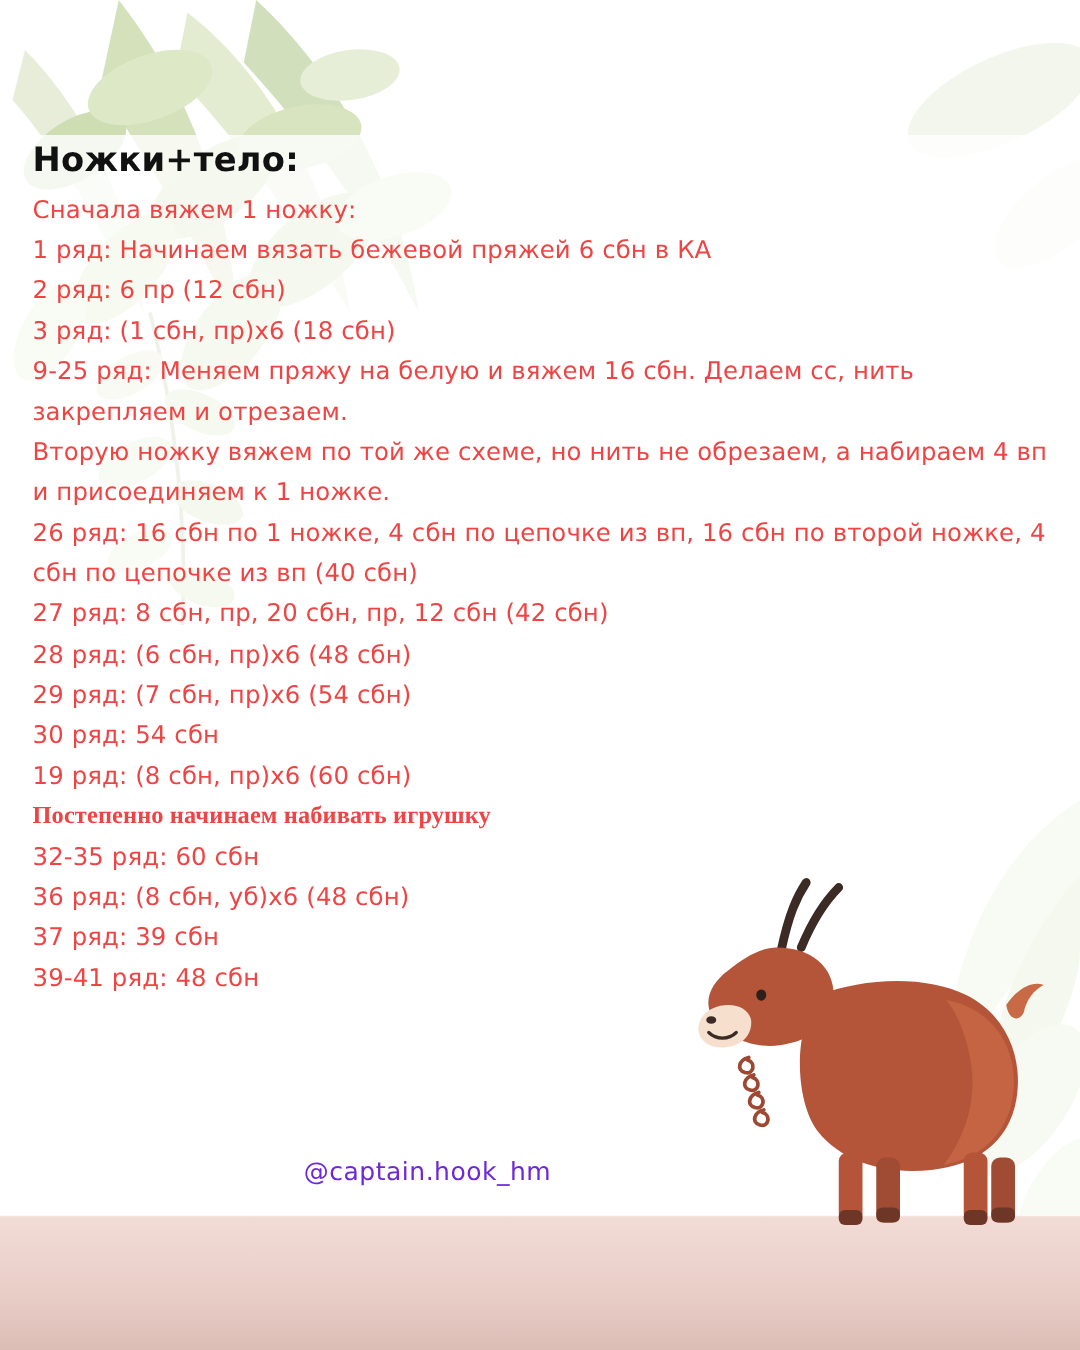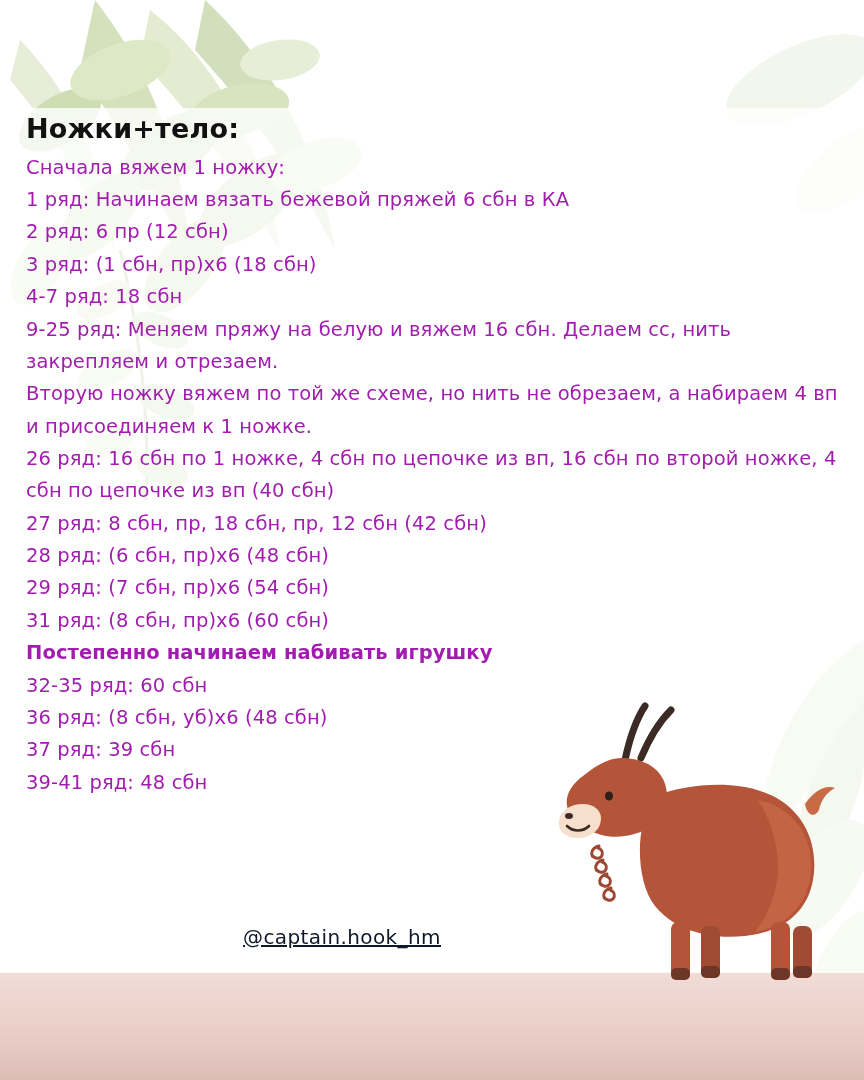--- a/index.html
+++ b/index.html
@@ -55,38 +55,38 @@
     font-family: "DejaVu Sans", sans-serif;
     font-weight: bold;
     font-size: 27px;
     color: #111111;
     letter-spacing: 0.2px;
     margin: 0 0 6px 0;
     line-height: 1.25;
   }
   .line {
     font-size: 19.5px;
-    color: #a21caf;
+    color: #ef4444;
     line-height: 1.66;
     letter-spacing: 0.1px;
     white-space: pre-wrap;
   }
   .line.bold {
     font-weight: bold;
+    font-family: Liberation Serif, serif;
   }
   .handle {
     position: absolute;
     left: 0;
     top: 925px;
     width: 684px;
     text-align: center;
     font-size: 20px;
-    color: #0f172a;
+    color: #6d28d9;
     letter-spacing: 0.4px;
-    text-decoration: underline;
   }
 
   
   .goat {
     position: absolute;
     left: 505px;
     top: 700px;
     width: 345px;
     height: 290px;
   }
@@ -186,28 +186,28 @@
     </svg>
   </div>
 
   <div class="content">
     <h1 class="title">Ножки+тело:</h1>
     <div class="lines">
         <div class="line">Сначала вяжем 1 ножку:</div>
         <div class="line">1 ряд: Начинаем вязать бежевой пряжей 6 сбн в КА</div>
         <div class="line">2 ряд: 6 пр (12 сбн)</div>
         <div class="line">3 ряд: (1 сбн, пр)х6 (18 сбн)</div>
-        <div class="line">4-7 ряд: 18 сбн</div>
         <div class="line">9-25 ряд: Меняем пряжу на белую и вяжем 16 сбн. Делаем сс, нить закрепляем и отрезаем.</div>
         <div class="line">Вторую ножку вяжем по той же схеме, но нить не обрезаем, а набираем 4 вп и присоединяем к 1 ножке.</div>
         <div class="line">26 ряд: 16 сбн по 1 ножке, 4 сбн по цепочке из вп, 16 сбн по второй ножке, 4 сбн по цепочке из вп (40 сбн)</div>
-        <div class="line">27 ряд: 8 сбн, пр, 18 сбн, пр, 12 сбн (42 сбн)</div>
+        <div class="line">27 ряд: 8 сбн, пр, 20 сбн, пр, 12 сбн (42 сбн)</div>
         <div class="line">28 ряд: (6 сбн, пр)х6 (48 сбн)</div>
         <div class="line">29 ряд: (7 сбн, пр)х6 (54 сбн)</div>
-        <div class="line">31 ряд: (8 сбн, пр)х6 (60 сбн)</div>
+        <div class="line">30 ряд: 54 сбн</div>
+        <div class="line">19 ряд: (8 сбн, пр)х6 (60 сбн)</div>
         <div class="line bold">Постепенно начинаем набивать игрушку</div>
         <div class="line">32-35 ряд: 60 сбн</div>
         <div class="line">36 ряд: (8 сбн, уб)х6 (48 сбн)</div>
         <div class="line">37 ряд: 39 сбн</div>
         <div class="line">39-41 ряд: 48 сбн</div>
       </div>
   </div>
 
   <div class="handle">@captain.hook_hm</div>
 </div>

